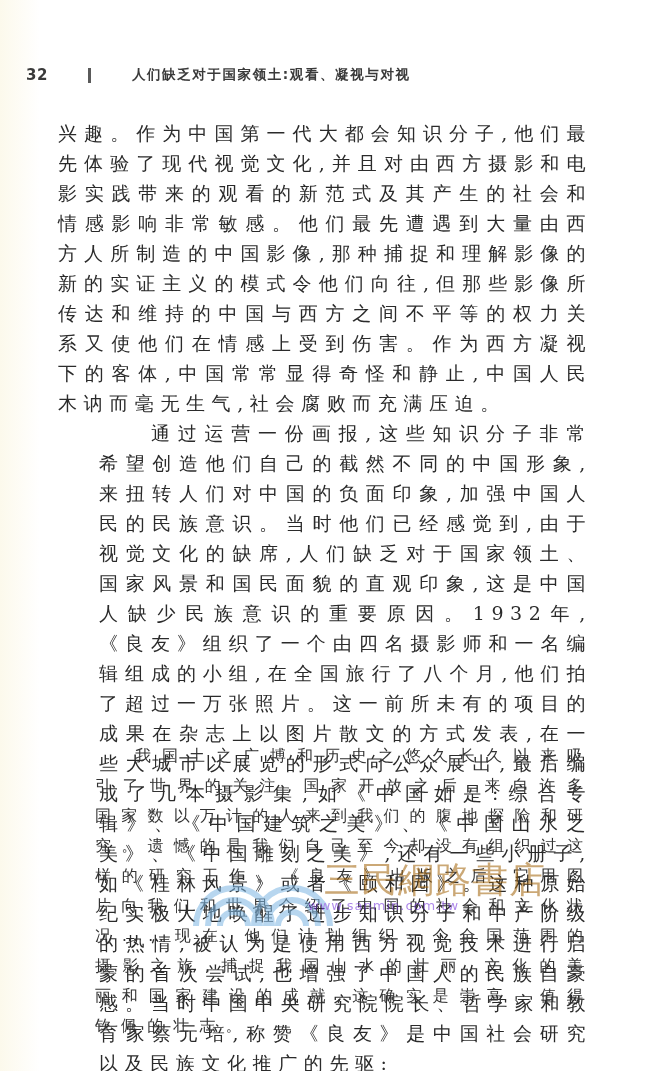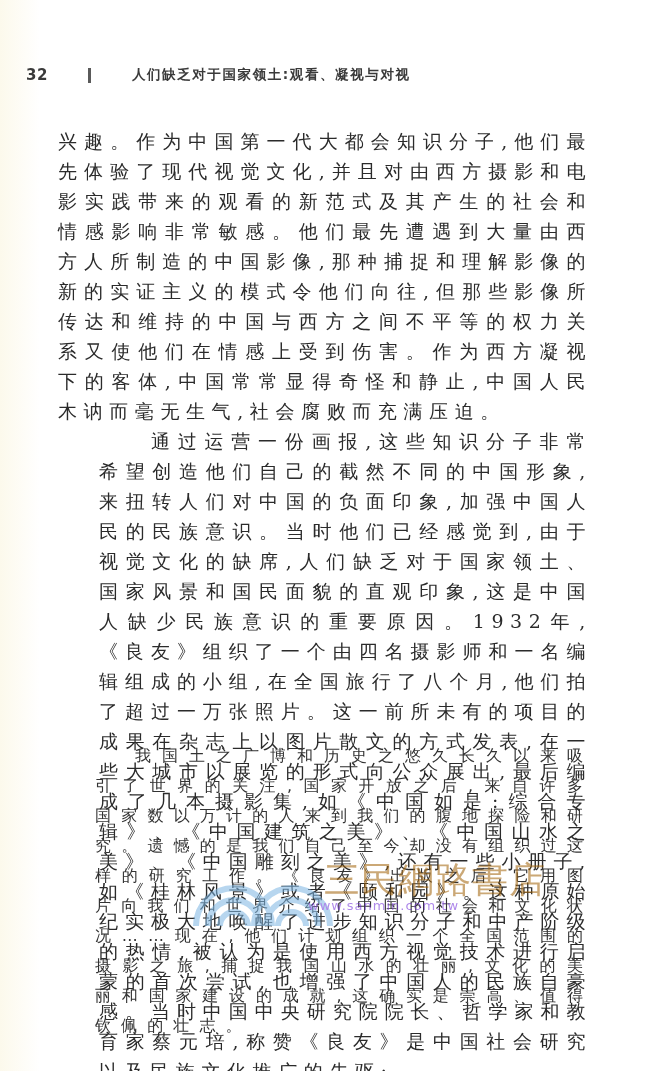--- a/index.html
+++ b/index.html
@@ -58,21 +58,21 @@
     }
     .para {
       margin: 0;
       font-size: 19px;
       line-height: 30px;
       letter-spacing: 6.6px;
       text-align: justify;
       text-align-last: auto;
     }
     .para.indent { text-indent: 52px; margin-left: 41px; }
-    .para.first-cont { text-indent: 0; margin-top: 8px; }
+    .para.first-cont { text-indent: 0; }
     .quote {
       position: absolute;
       left: 95px;
       top: 741px;
       width: 498px;
       font-family: "DejaVu Sans", "Liberation Sans", sans-serif;
       color: #333333;
     }
     .quote-para {
       margin: 0;

